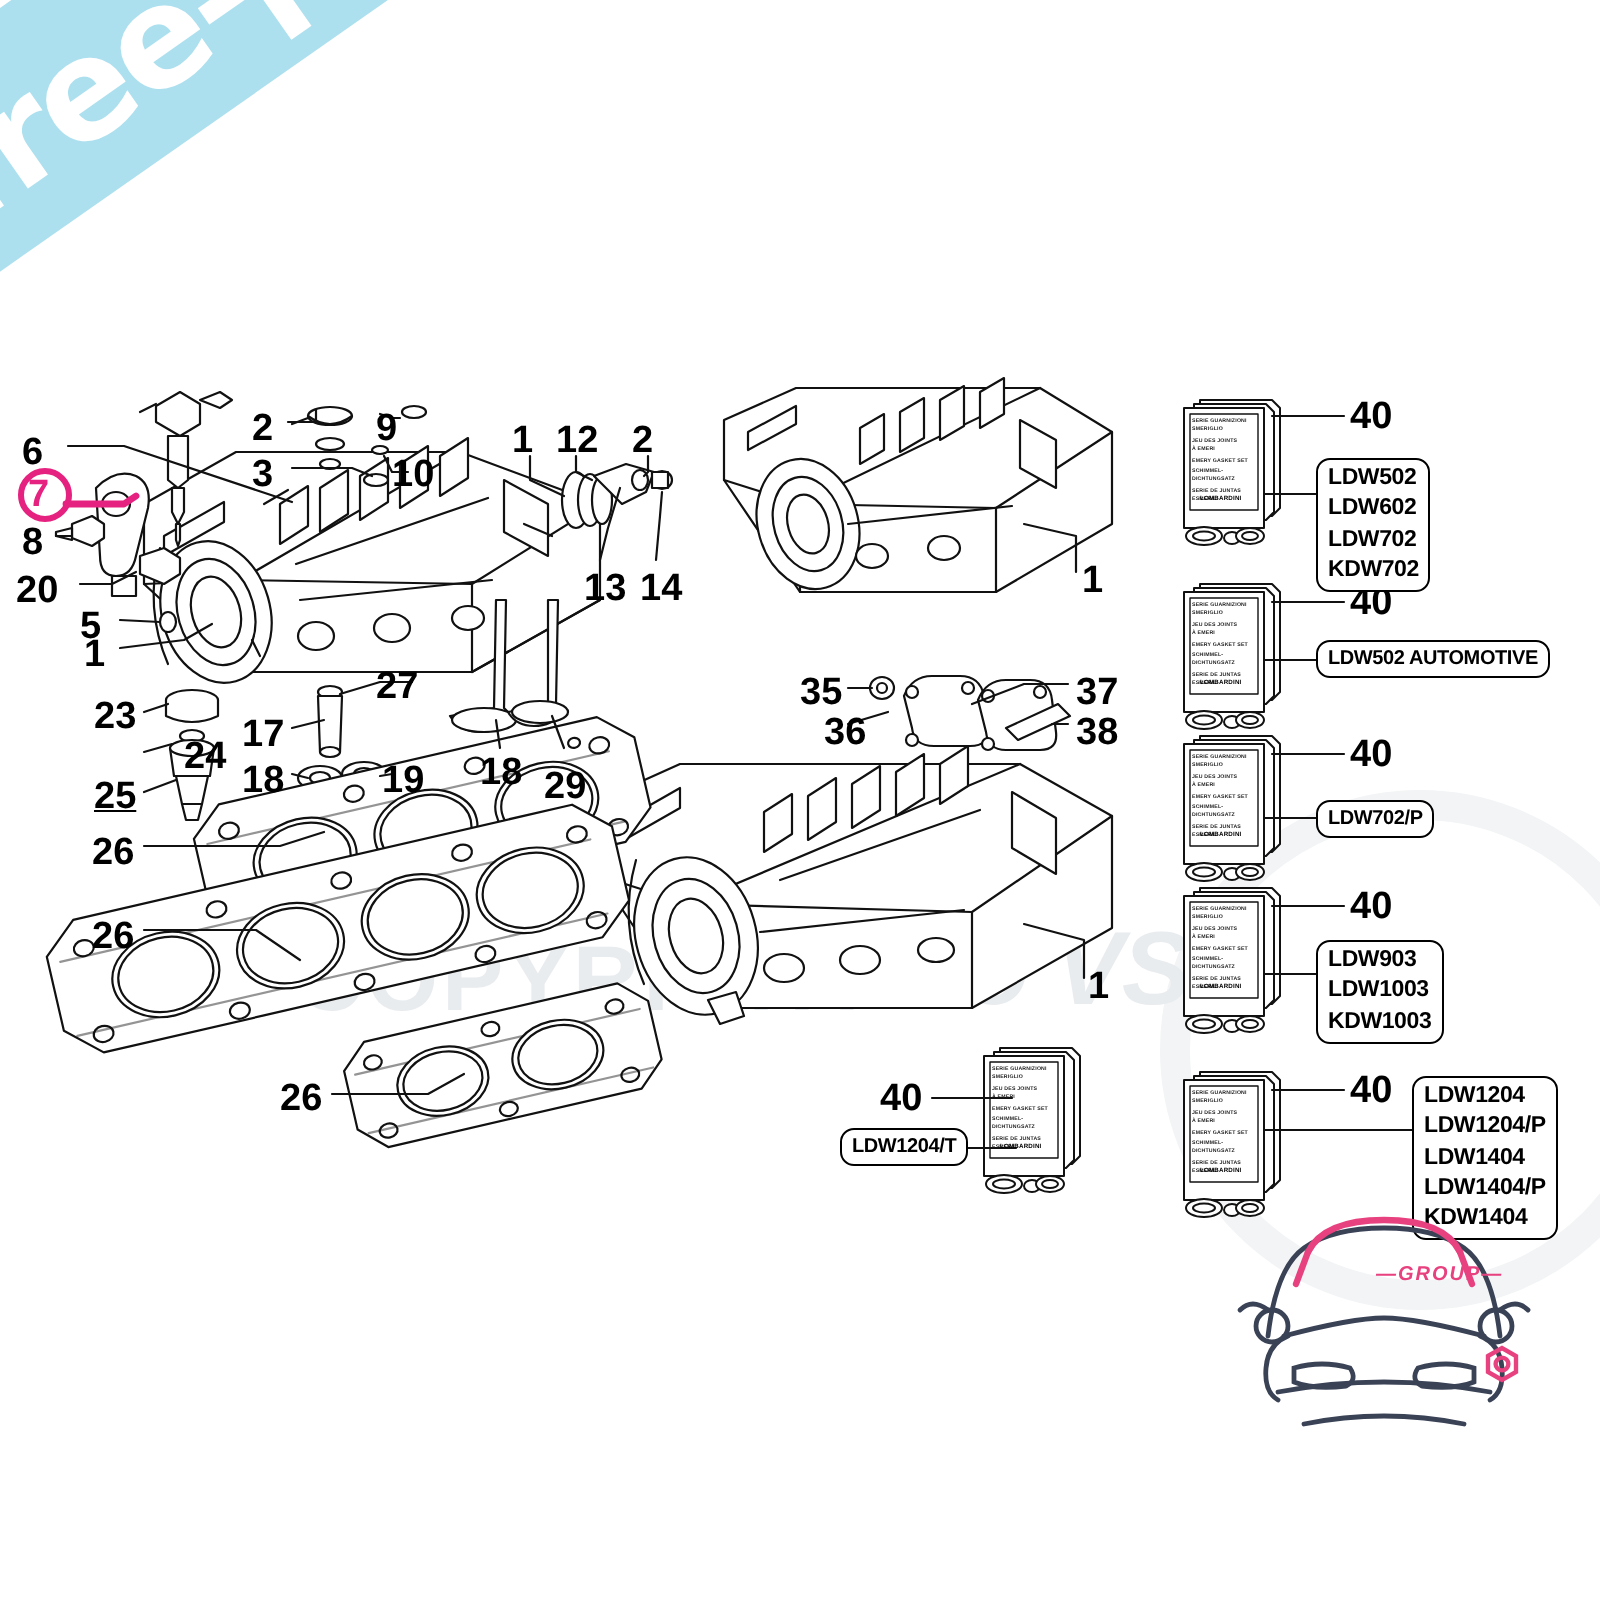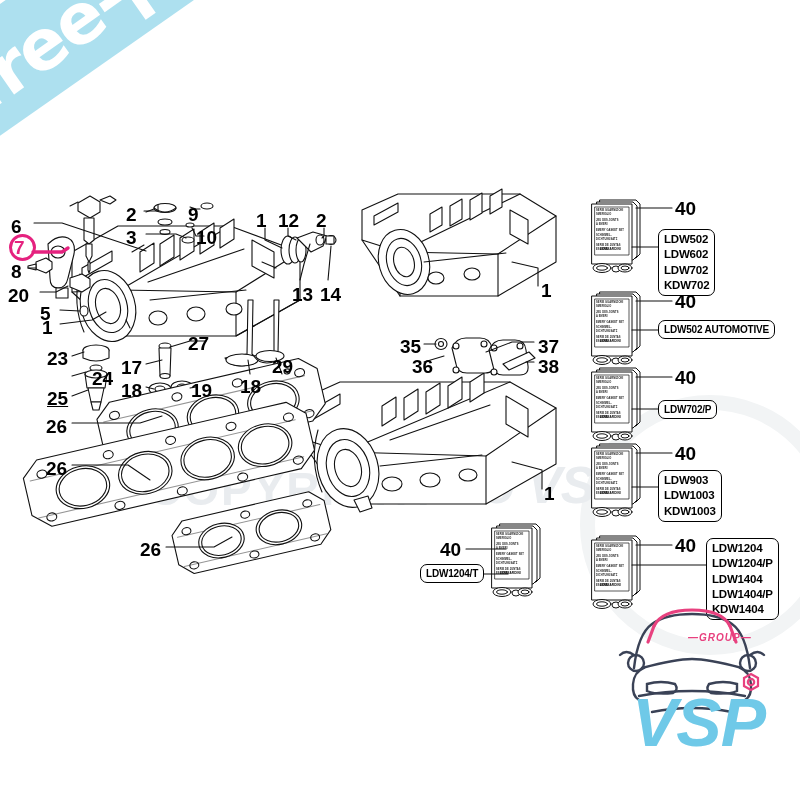--- a/index.html
+++ b/index.html
@@ -431,21 +431,21 @@
       <div class="callout" style="left: 256px; top: 211px;">1</div>
       <div class="callout" style="left: 278px; top: 211px;">12</div>
       <div class="callout" style="left: 316px; top: 211px;">2</div>
       <div class="callout" style="left: 292px; top: 285px;">13</div>
       <div class="callout" style="left: 320px; top: 285px;">14</div>
       <div class="callout" style="left: 188px; top: 334px;">27</div>
       <div class="callout" style="left: 121px; top: 358px;">17</div>
       <div class="callout" style="left: 121px; top: 381px;">18</div>
       <div class="callout" style="left: 191px; top: 381px;">19</div>
       <div class="callout" style="left: 240px; top: 377px;">18</div>
-      <div class="callout" style="left: 272px; top: 357px;">29</div>
+      <div class="callout" style="left: 272px; top: 384px;">29</div>
       <div class="callout" style="left: 541px; top: 281px;">1</div>
       <div class="callout" style="left: 400px; top: 337px;">35</div>
       <div class="callout" style="left: 400px; top: 357px; margin-left: 12px;">36</div>
       <div class="callout" style="left: 538px; top: 337px;">37</div>
       <div class="callout" style="left: 538px; top: 357px;">38</div>
       <div class="callout" style="left: 544px; top: 484px;">1</div>
       <div class="callout" style="left: 675px; top: 199px;">40</div>
       <div class="callout" style="left: 675px; top: 292px;">40</div>
       <div class="callout" style="left: 675px; top: 368px;">40</div>
       <div class="callout" style="left: 675px; top: 444px;">40</div>
@@ -602,16 +602,15 @@
         <path d="M62 30 q8 -16 38 -16 q30 0 38 16"></path>
         <path d="M62 30 L56 46"></path>
         <path d="M138 30 L144 46"></path>
       </g>
       <g fill="none" stroke="#E8417F" stroke-width="2.2">
         <path d="M152 82 l7 -4 l7 4 l0 8 l-7 4 l-7 -4 Z"></path>
         <circle cx="159" cy="86" r="3.2"></circle>
       </g>
     </svg>
     <div class="lg-group">—GROUP—</div>
-    <div class="lg-vsp">VSP</div>
   </div>
 
 </div>
 
 </body></html>

